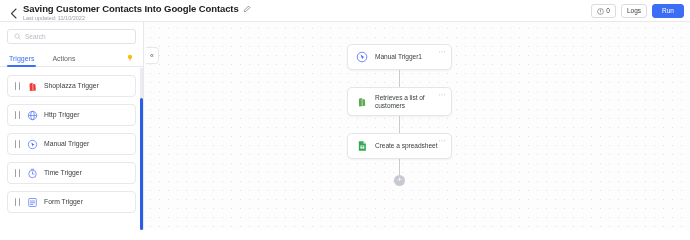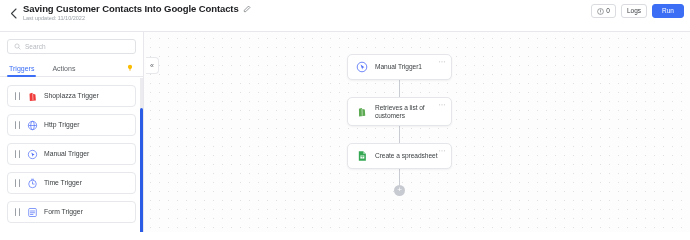--- a/index.html
+++ b/index.html
@@ -9,21 +9,21 @@
     height: 232px;
     overflow: hidden;
     background: #ffffff;
     font-family: "Liberation Sans", sans-serif;
     -webkit-font-smoothing: antialiased;
   }
 
   
   .topbar {
     position: relative;
-    height: 32px;
+    height: 22px;
     background: #ffffff;
     border-bottom: 1px solid #e8e8ec;
     display: flex;
     align-items: flex-start;
     padding: 2px 6px 0 6px;
   }
   .back-btn {
     width: 14px;
     height: 20px;
     display: flex;

